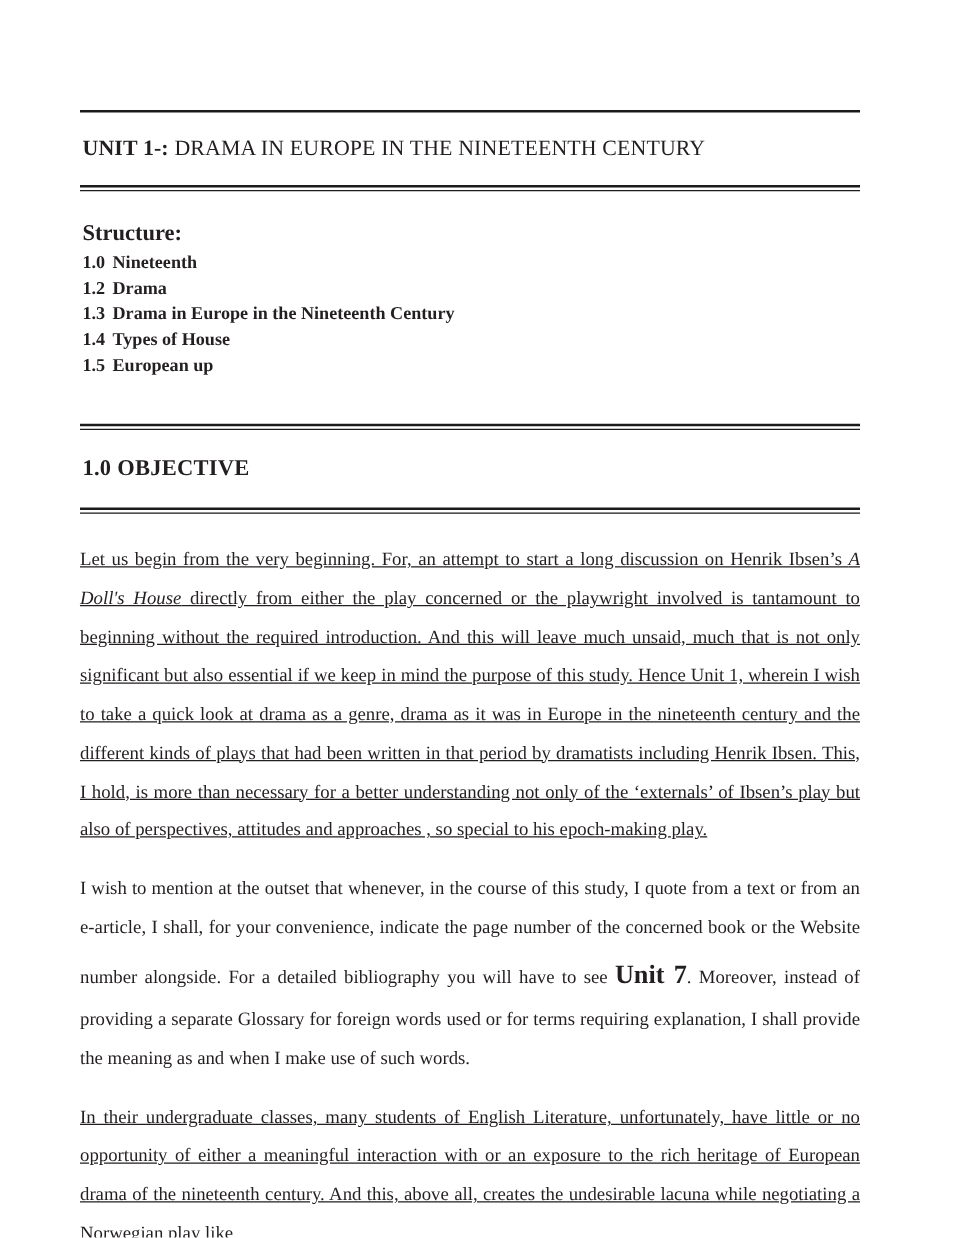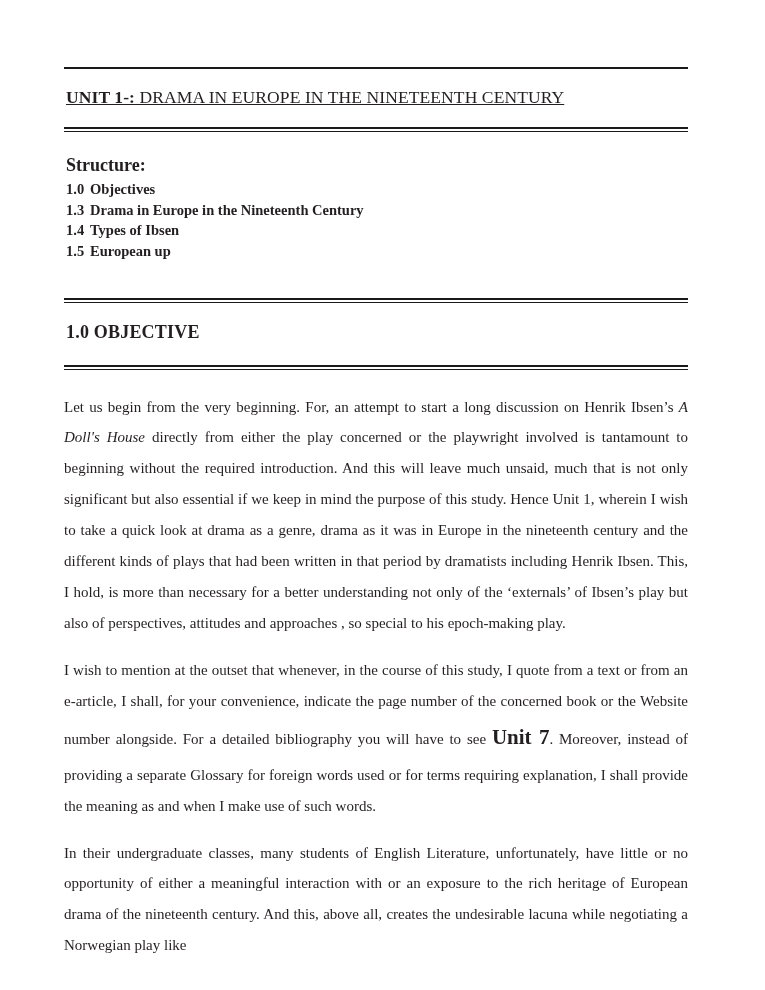--- a/index.html
+++ b/index.html
@@ -22,22 +22,21 @@
   }
   .content {
     position: absolute;
     left: 64px;
     top: 0;
     width: 624px;
   }
 
   
   .unit-title-block {
-    margin-top: 67px;
-    text-decoration: underline;
+    margin-top: 88px;
   }
   .rule-single {
     border-top: 2.5px solid #1a1a1a;
     height: 0;
     font-size: 0;
     line-height: 0;
   }
   .rule-double {
     border-top: 2.5px solid #1a1a1a;
     border-bottom: 1px solid #1a1a1a;
@@ -103,20 +102,21 @@
   .para {
     font-size: 15px;
     line-height: 2.06;
     text-align: justify;
     text-justify: inter-word;
     margin: 0;
     padding: 0;
   }
   .para.first-after-head {
     margin-top: 22px;
+    text-decoration: underline;
   }
   .para + .para {
     margin-top: 16px;
   }
   .para i, .para em {
     font-style: italic;
   }
   .para .bold-unit {
     font-weight: bold;
     font-size: 21px;
@@ -135,23 +135,24 @@
       <div class="rule-single"></div>
       <h1 class="unit-title">
         <span class="unit-label">UNIT 1-:</span><span class="unit-rest"> DRAMA IN EUROPE IN THE NINETEENTH CENTURY</span>
       </h1>
       <div class="rule-double"></div>
     </div>
 
     <div class="structure">
       <div class="structure-heading">Structure:</div>
       <ul class="structure-list" id="structure-list">
-          <li><span class="num">1.0</span><span>Objectives</span></li>
+          <li><span class="num">1.0</span><span>Nineteenth</span></li>
+          <li><span class="num">1.2</span><span>Drama</span></li>
           <li><span class="num">1.3</span><span>Drama in Europe in the Nineteenth Century</span></li>
-          <li><span class="num">1.4</span><span>Types of Ibsen</span></li>
+          <li><span class="num">1.4</span><span>Types of House</span></li>
           <li><span class="num">1.5</span><span>European up</span></li>
         </ul>
     </div>
 
     <div id="sections-container">
         <div class="section-head-block">
           <div class="rule-double"></div>
           <h2 class="section-head">1.0  OBJECTIVE</h2>
           <div class="rule-double"></div>
         </div>

